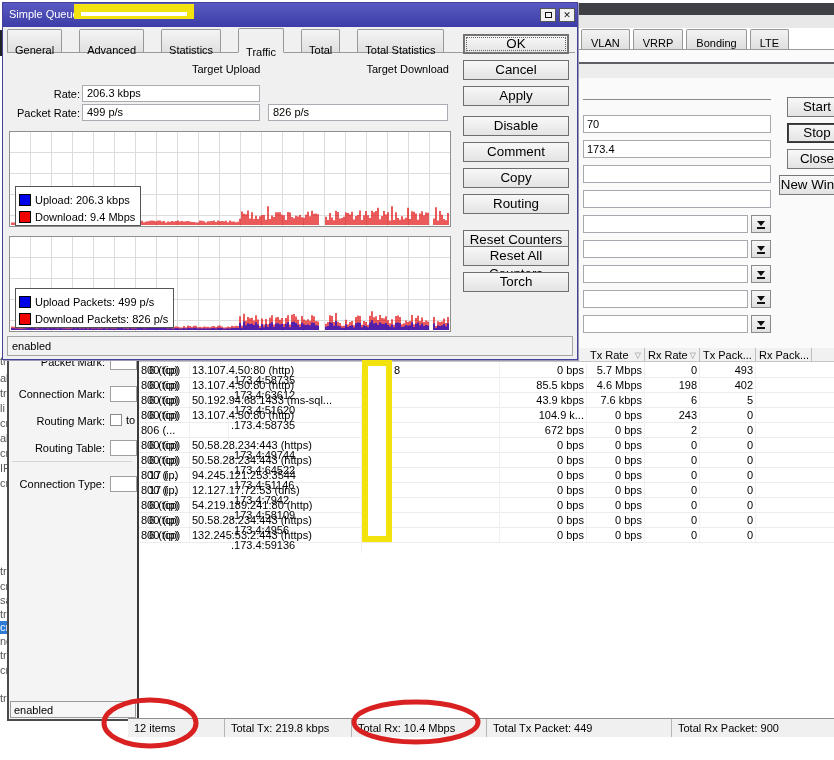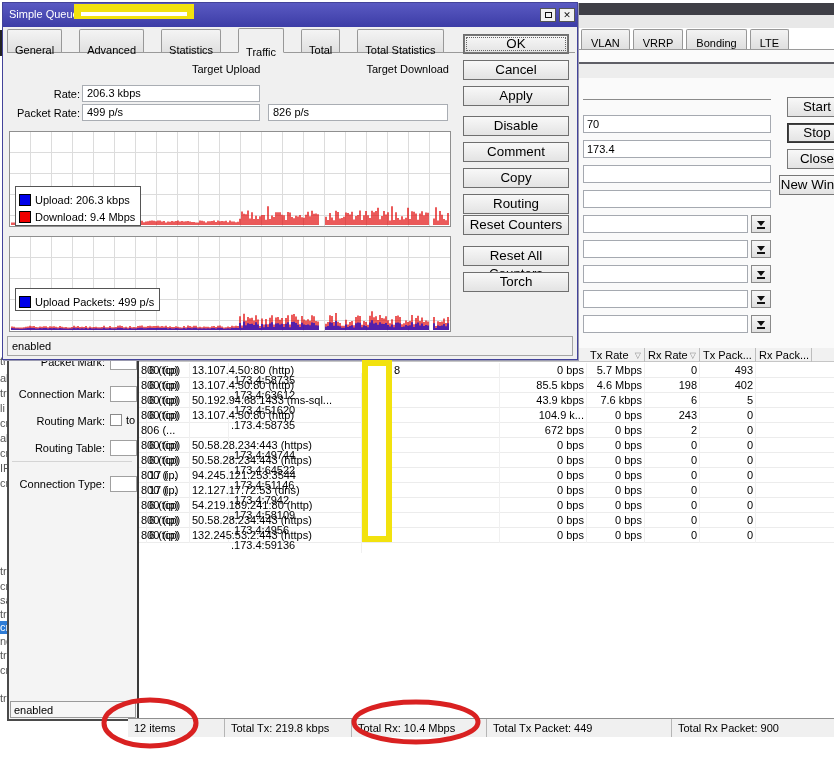--- a/index.html
+++ b/index.html
@@ -408,32 +408,36 @@
       <div class="lrow">
           <span class="sw" id="sw-r1" style="background: rgb(240, 0, 0);"></span>
           <span>Download:  9.4 Mbps</span>
         </div>
     </div>
     <div class="legend" id="legend-packet">
       <div class="lrow">
           <span class="sw" id="sw-p0" style="background: rgb(0, 0, 232);"></span>
           <span>Upload Packets:  499 p/s</span>
         </div>
+      <div class="lrow">
+          <span class="sw" id="sw-p1" style="background: rgb(240, 0, 0);"></span>
+          <span>Download Packets:  826 p/s</span>
+        </div>
     </div>
 
     <div id="dlg-status">enabled</div>
 
     <button class="dbtn ok" style="top:31px;">OK</button>
     <button class="dbtn" style="top:57px;">Cancel</button>
     <button class="dbtn" style="top:83px;">Apply</button>
     <button class="dbtn" style="top:113px;">Disable</button>
     <button class="dbtn" style="top:139px;">Comment</button>
     <button class="dbtn" style="top:165px;">Copy</button>
     <button class="dbtn" style="top:191px;">Routing</button>
-    <button class="dbtn" style="top:212px;">Reset Counters</button>
+    <button class="dbtn" style="top:227px;">Reset Counters</button>
     <button class="dbtn" style="top:243px;">Reset All Counters</button>
     <button class="dbtn" style="top:269px;">Torch</button>
   </div>
 
   <div class="abs" id="ann-title-hl" style="background: rgb(242, 226, 14);"></div>
   <div class="abs" id="ann-title-hl-inner"></div>
   <div class="abs" id="ann-col-hl" style="border-color: rgb(242, 226, 14);"></div>
   <svg class="abs" id="ann-circles">
     <ellipse id="circ1" cx="150" cy="723" rx="46" ry="23" fill="none" stroke-width="5" stroke="#D92121"></ellipse>
     <ellipse id="circ2" cx="416" cy="722" rx="62" ry="20" fill="none" stroke-width="5" stroke="#D92121"></ellipse>

